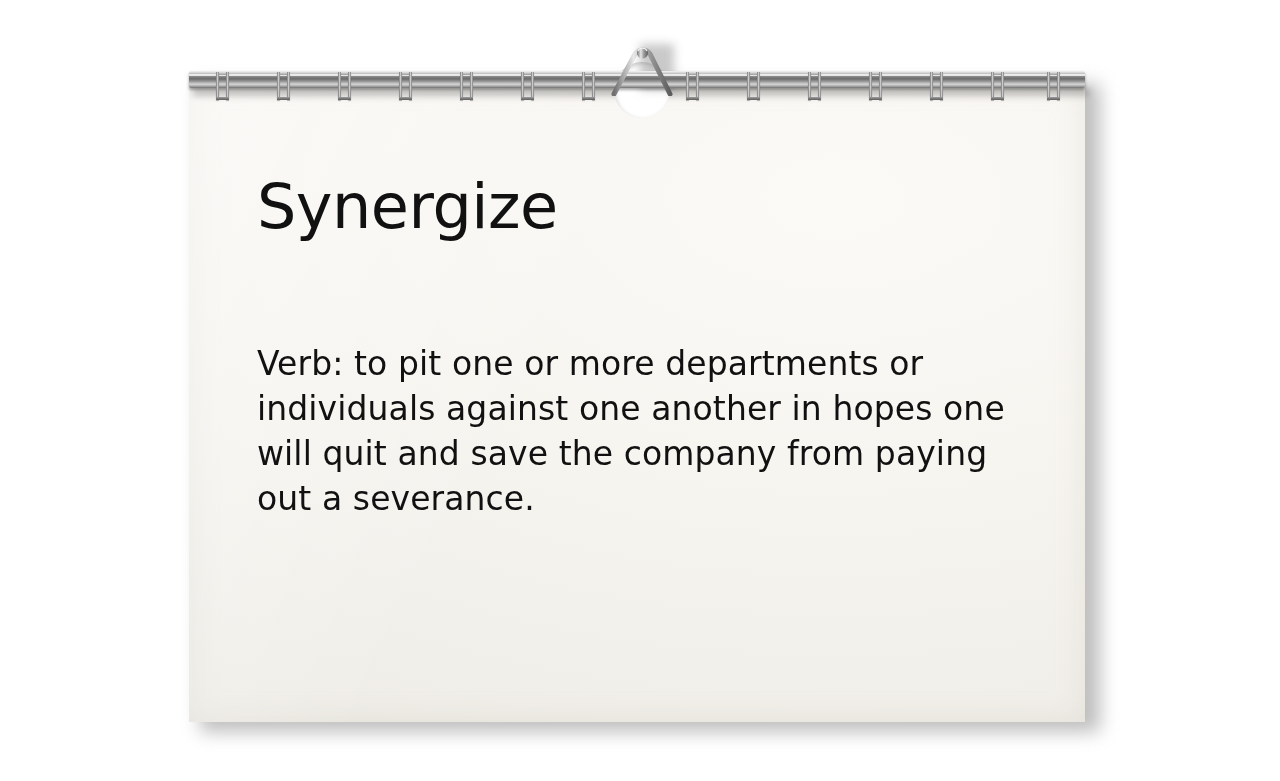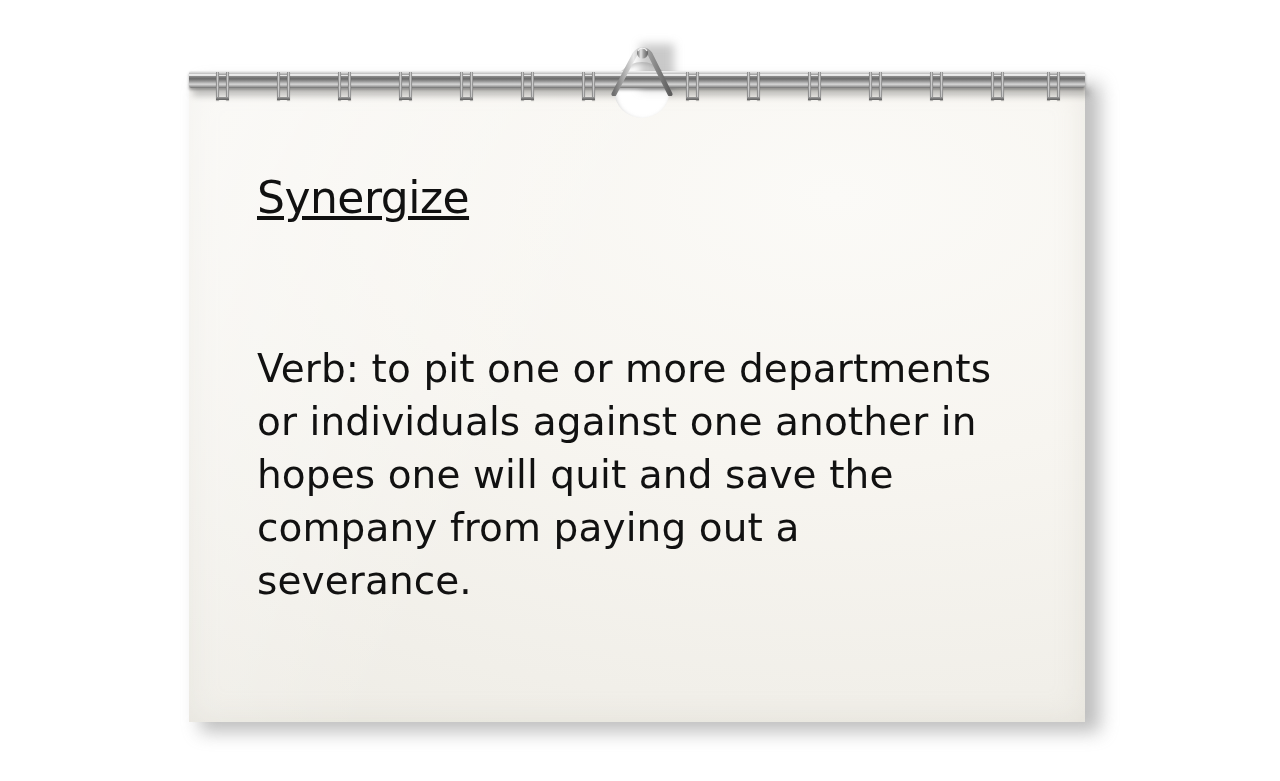--- a/index.html
+++ b/index.html
@@ -62,36 +62,35 @@
     width: 100%;
     height: 100%;
     z-index: 3;
   }
 
   .title {
     position: absolute;
     left: 68px;
     top: 96px;
     font-family: "DejaVu Sans", sans-serif;
-    font-size: 44px;
+    font-size: 62px;
     font-weight: 400;
     color: #111111;
     letter-spacing: -0.5px;
     line-height: 1;
     white-space: nowrap;
-    text-decoration: underline;
   }
 
   .definition {
     position: absolute;
     left: 68px;
     top: 262px;
     width: 760px;
     font-family: "DejaVu Sans", sans-serif;
-    font-size: 39px;
+    font-size: 33px;
     font-weight: 400;
     color: #111111;
     line-height: 1.36;
     letter-spacing: 0.1px;
   }
 
   
   .rod {
     position: absolute;
     left: 189px;

